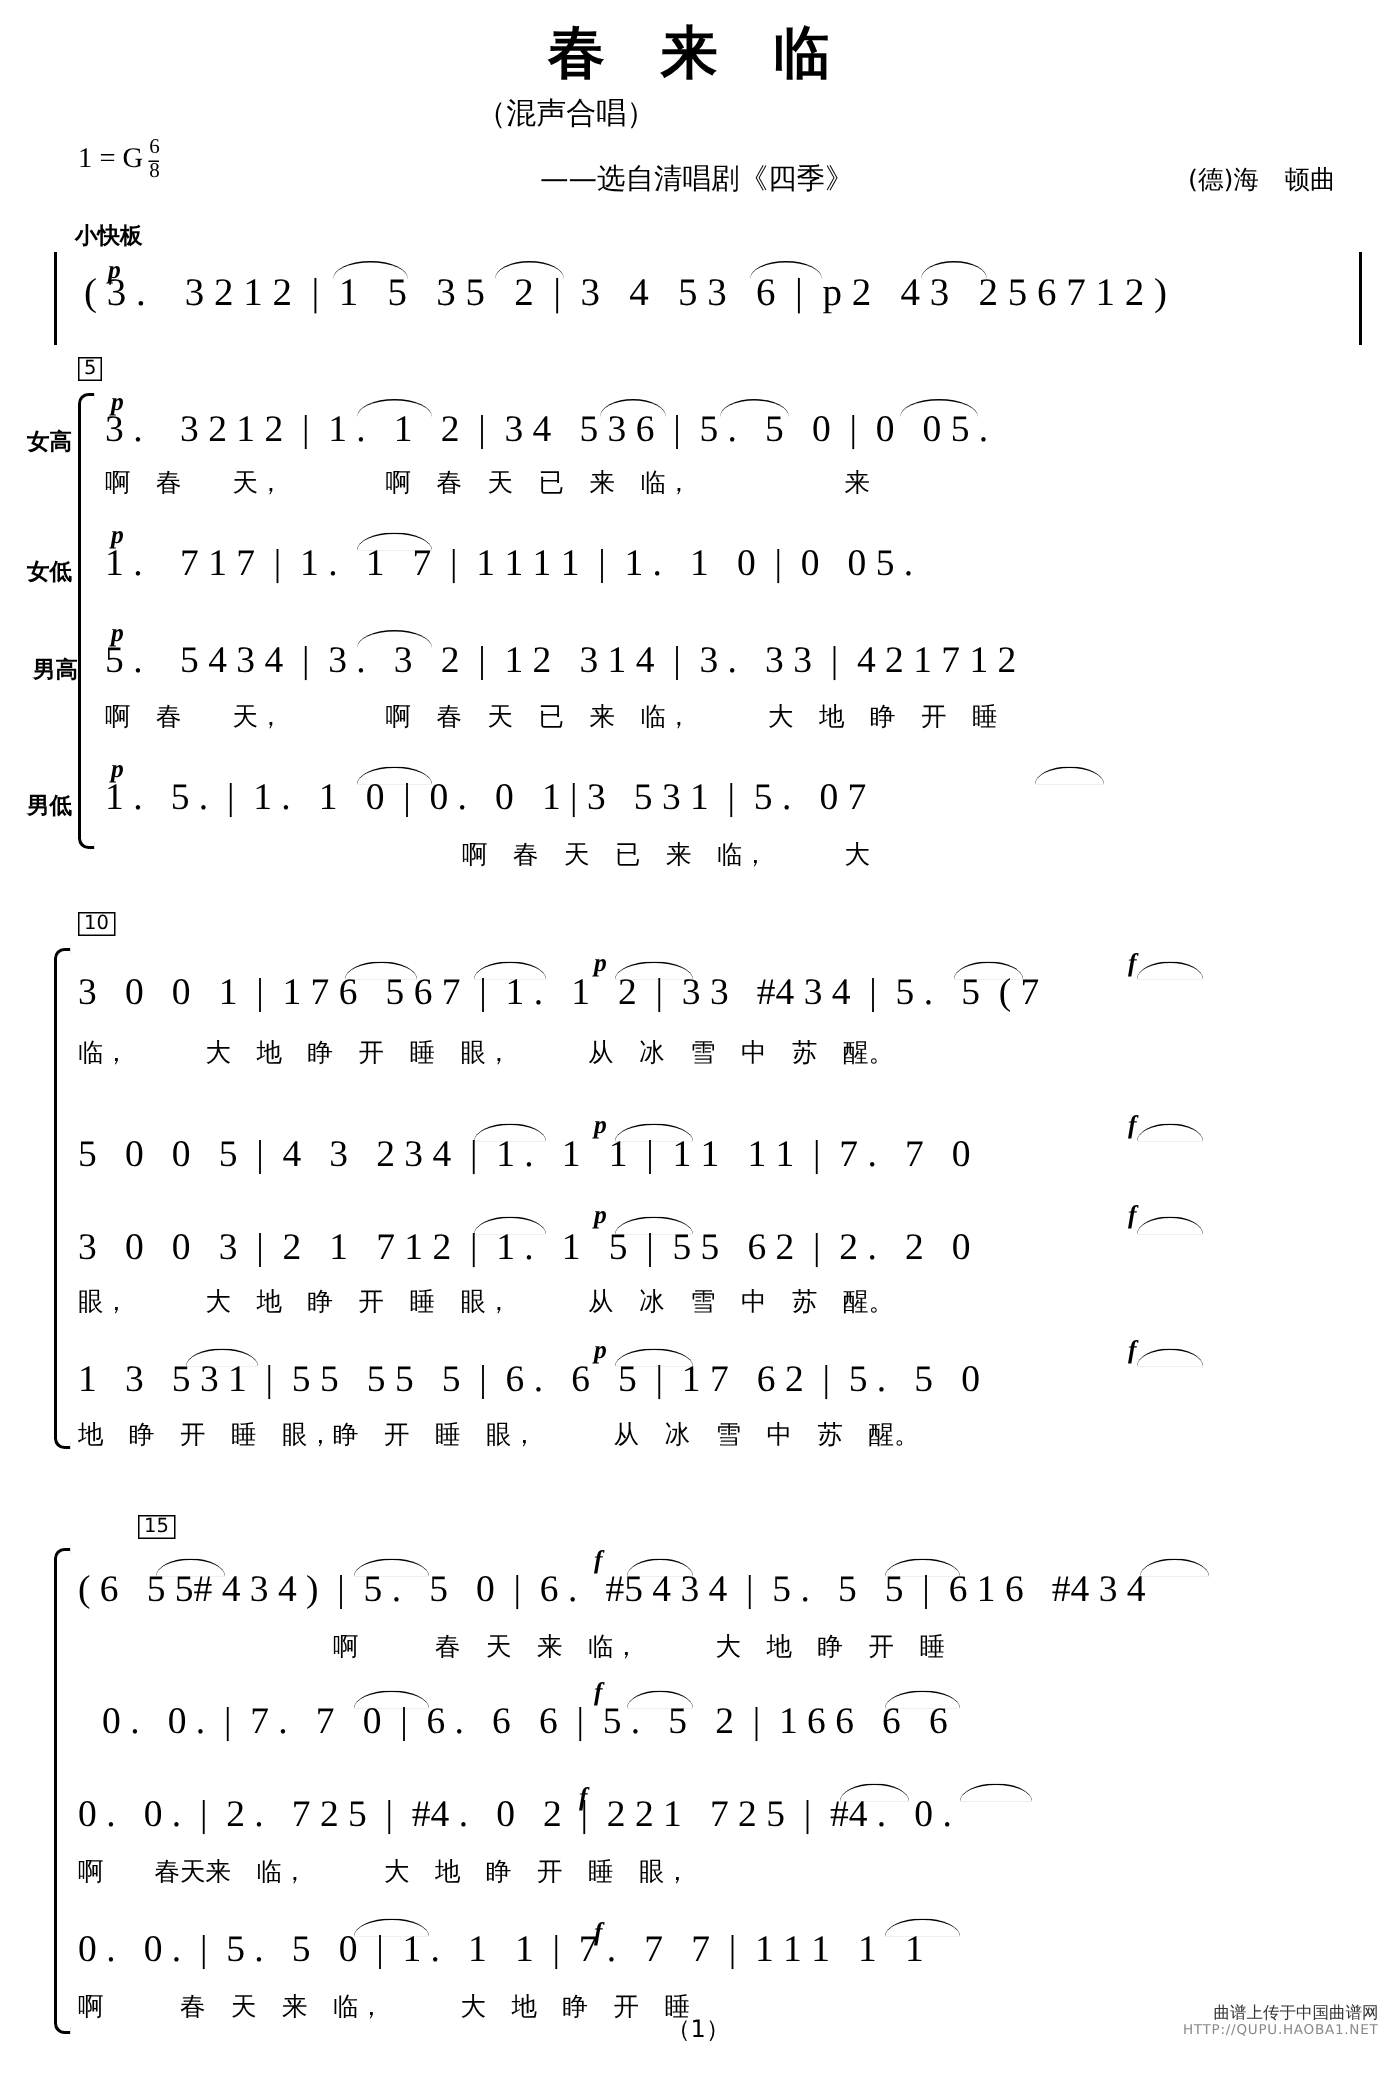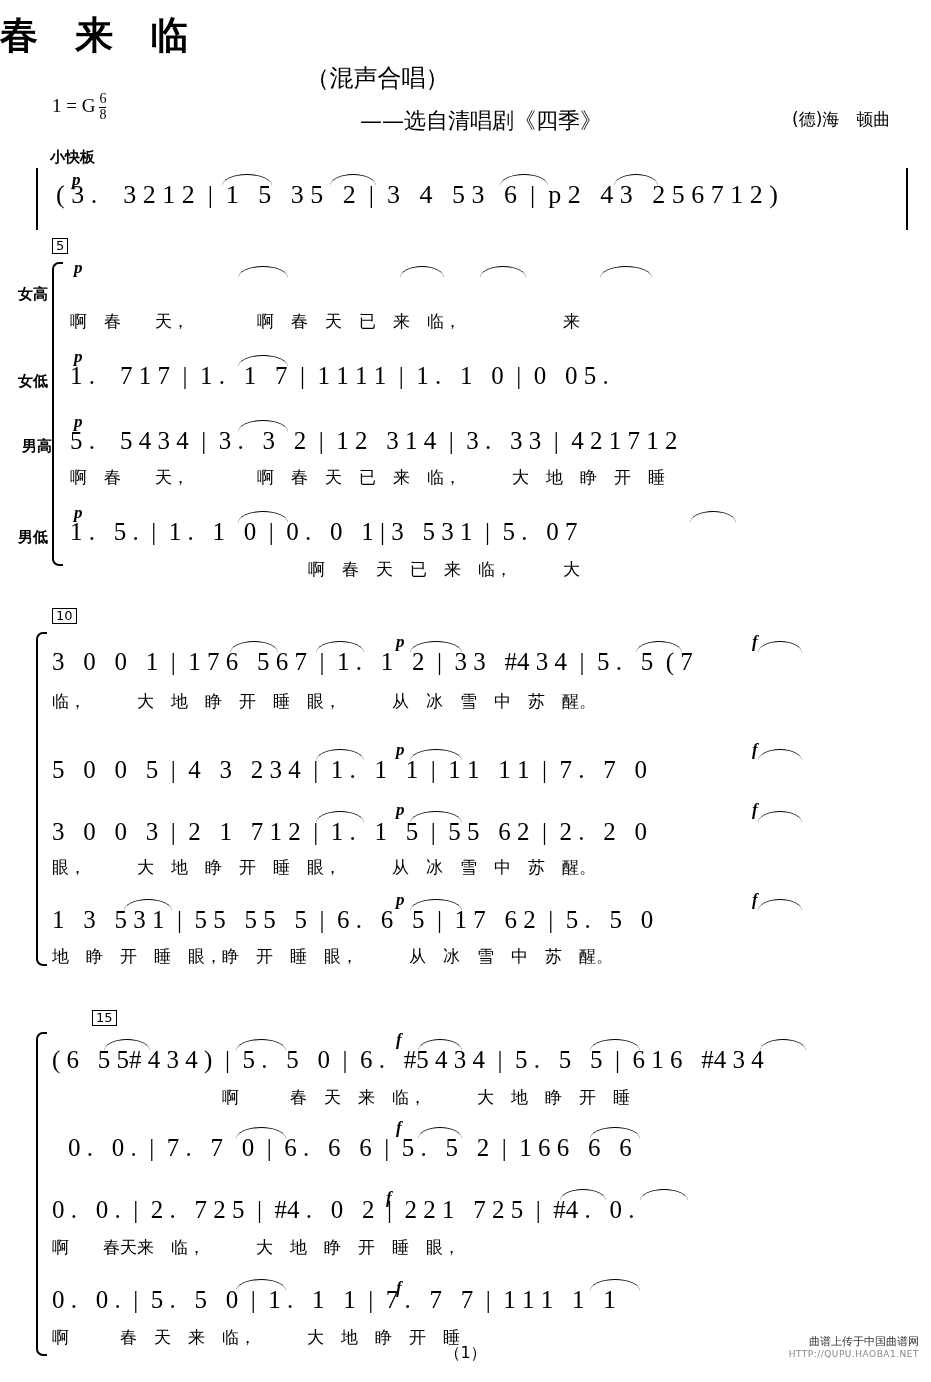--- a/index.html
+++ b/index.html
@@ -1,20 +1,20 @@
 <!DOCTYPE html>
 <html><head>
 <meta charset="utf-8">
 <style>
   html,body{margin:0;padding:0;background:#fff;}
   body{width:931px;height:1382px;font-family:"Liberation Serif",serif;color:#000;position:relative;overflow:hidden;}
   .sheet{position:relative;width:931px;height:1382px;}
-  .title{position:absolute;top:10px;left:0;width:931px;font-size:38px;font-weight:bold;letter-spacing:12px;font-family:"DejaVu Sans",sans-serif;}
-  .subtitle{position:absolute;top:62px;left:0;width:755px;text-align:center;font-size:24px;font-family:Liberation Mono, monospace;}
-  .source{position:absolute;top:106px;left:360px;font-size:22px;font-family:"DejaVu Sans",sans-serif;}
+  .title{position:absolute;top:10px;left:0;width:931px;text-align:center;font-size:38px;font-weight:bold;letter-spacing:12px;font-family:"DejaVu Sans",sans-serif;}
+  .subtitle{position:absolute;top:62px;left:0;width:755px;text-align:center;font-size:20px;font-family:Liberation Mono, monospace;}
+  .source{position:absolute;top:106px;left:360px;font-size:19px;font-family:"DejaVu Sans",sans-serif;}
   .composer{position:absolute;top:108px;left:792px;font-size:17px;font-family:"DejaVu Sans",sans-serif;}
   .keysig{position:absolute;top:92px;left:52px;font-size:19px;font-family:"Liberation Serif",serif;}
   .frac{display:inline-block;text-align:center;vertical-align:-0.45em;font-size:14px;line-height:1.05;margin-left:4px;}
   .frac .num{display:block;}
   .frac .den{display:block;border-top:1.4px solid #000;padding-top:0px;}
   .tempo{position:absolute;top:148px;left:50px;font-size:15px;font-weight:bold;font-family:"DejaVu Sans",sans-serif;}
   .measnum{position:absolute;font-size:13px;font-family:"DejaVu Sans",sans-serif;border:1.4px solid #000;padding:0px 3px;line-height:1.1;background:#fff;}
   .partlabel{position:absolute;font-size:15px;font-family:"DejaVu Sans",sans-serif;font-weight:bold;}
   .notes{position:absolute;font-size:25px;font-family:"Liberation Serif",serif;white-space:pre;letter-spacing:0px;}
   .lyric{position:absolute;font-size:17px;font-family:"DejaVu Sans",sans-serif;white-space:pre;}
@@ -49,20 +49,21 @@
   <div class="tie" style="top:174px;left:330px;width:46px;"></div>
   <div class="tie" style="top:174px;left:500px;width:48px;"></div>
   <div class="tie" style="top:174px;left:614px;width:44px;"></div>
   <div class="barline" style="top:168px;left:36px;height:62px;"></div>
   <div class="barline" style="top:168px;left:906px;height:62px;"></div>
 
   <div class="sysbrace" style="top:262px;left:52px;height:300px;"></div>
 
   <div class="partlabel" style="top:285px;left:18px;">女高</div>
   <div class="dyn" style="top:258px;left:74px;">p</div>
+  <div class="notes" style="top:273px;left:70px;">3 .    3 2 1 2  |  1 .   1   2  |  3 4   5 3 6  |  5 .   5   0  |  0   0 5 .</div>
   <div class="lyric" style="top:310px;left:70px;">啊　春　　天，　　　　啊　春　天　已　来　临，　　　　　　来</div>
   <div class="tie" style="top:266px;left:238px;width:50px;"></div>
   <div class="tie" style="top:266px;left:400px;width:44px;"></div>
   <div class="tie" style="top:266px;left:480px;width:46px;"></div>
   <div class="tie" style="top:266px;left:600px;width:52px;"></div>
 
   <div class="partlabel" style="top:372px;left:18px;">女低</div>
   <div class="dyn" style="top:347px;left:74px;">p</div>
   <div class="notes" style="top:362px;left:70px;">1 .    7 1 7  |  1 .   1   7  |  1 1 1 1  |  1 .   1   0  |  0   0 5 .</div>
   <div class="tie" style="top:355px;left:238px;width:50px;"></div>

